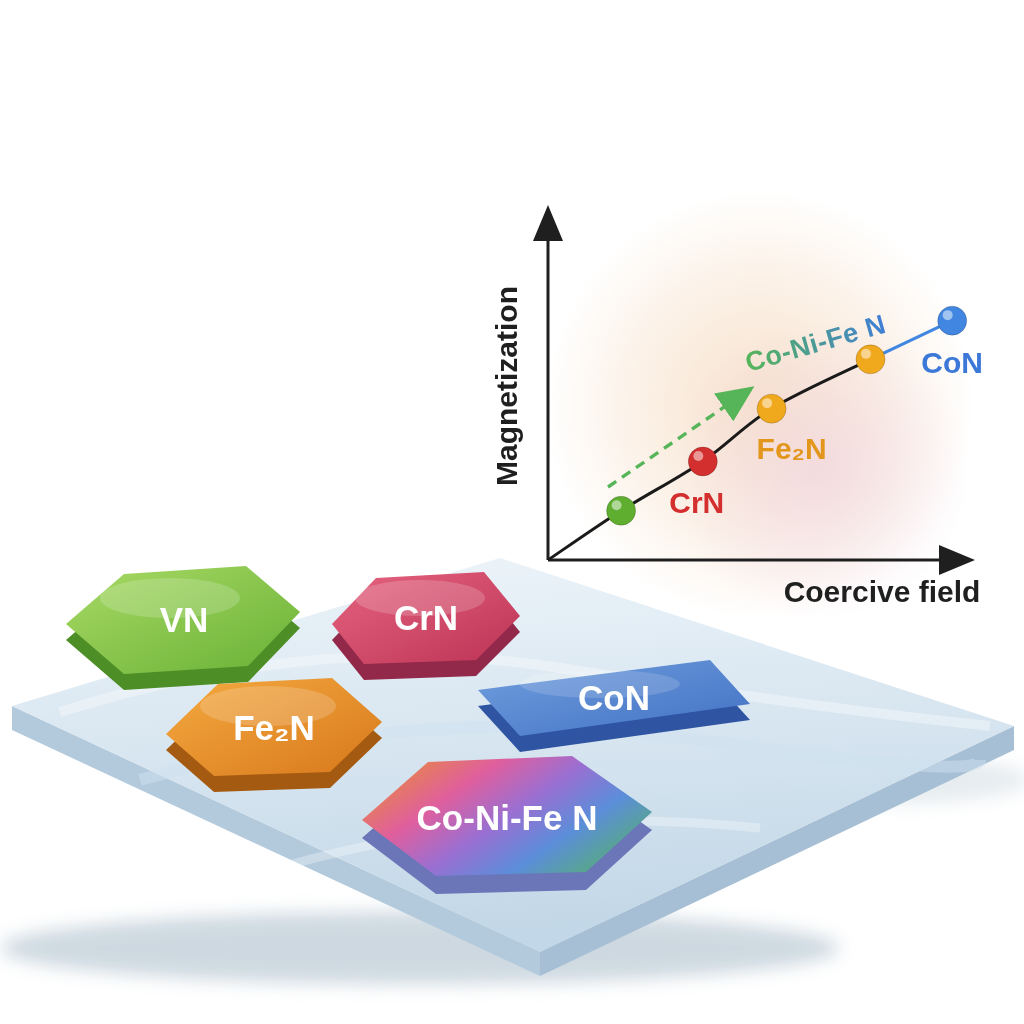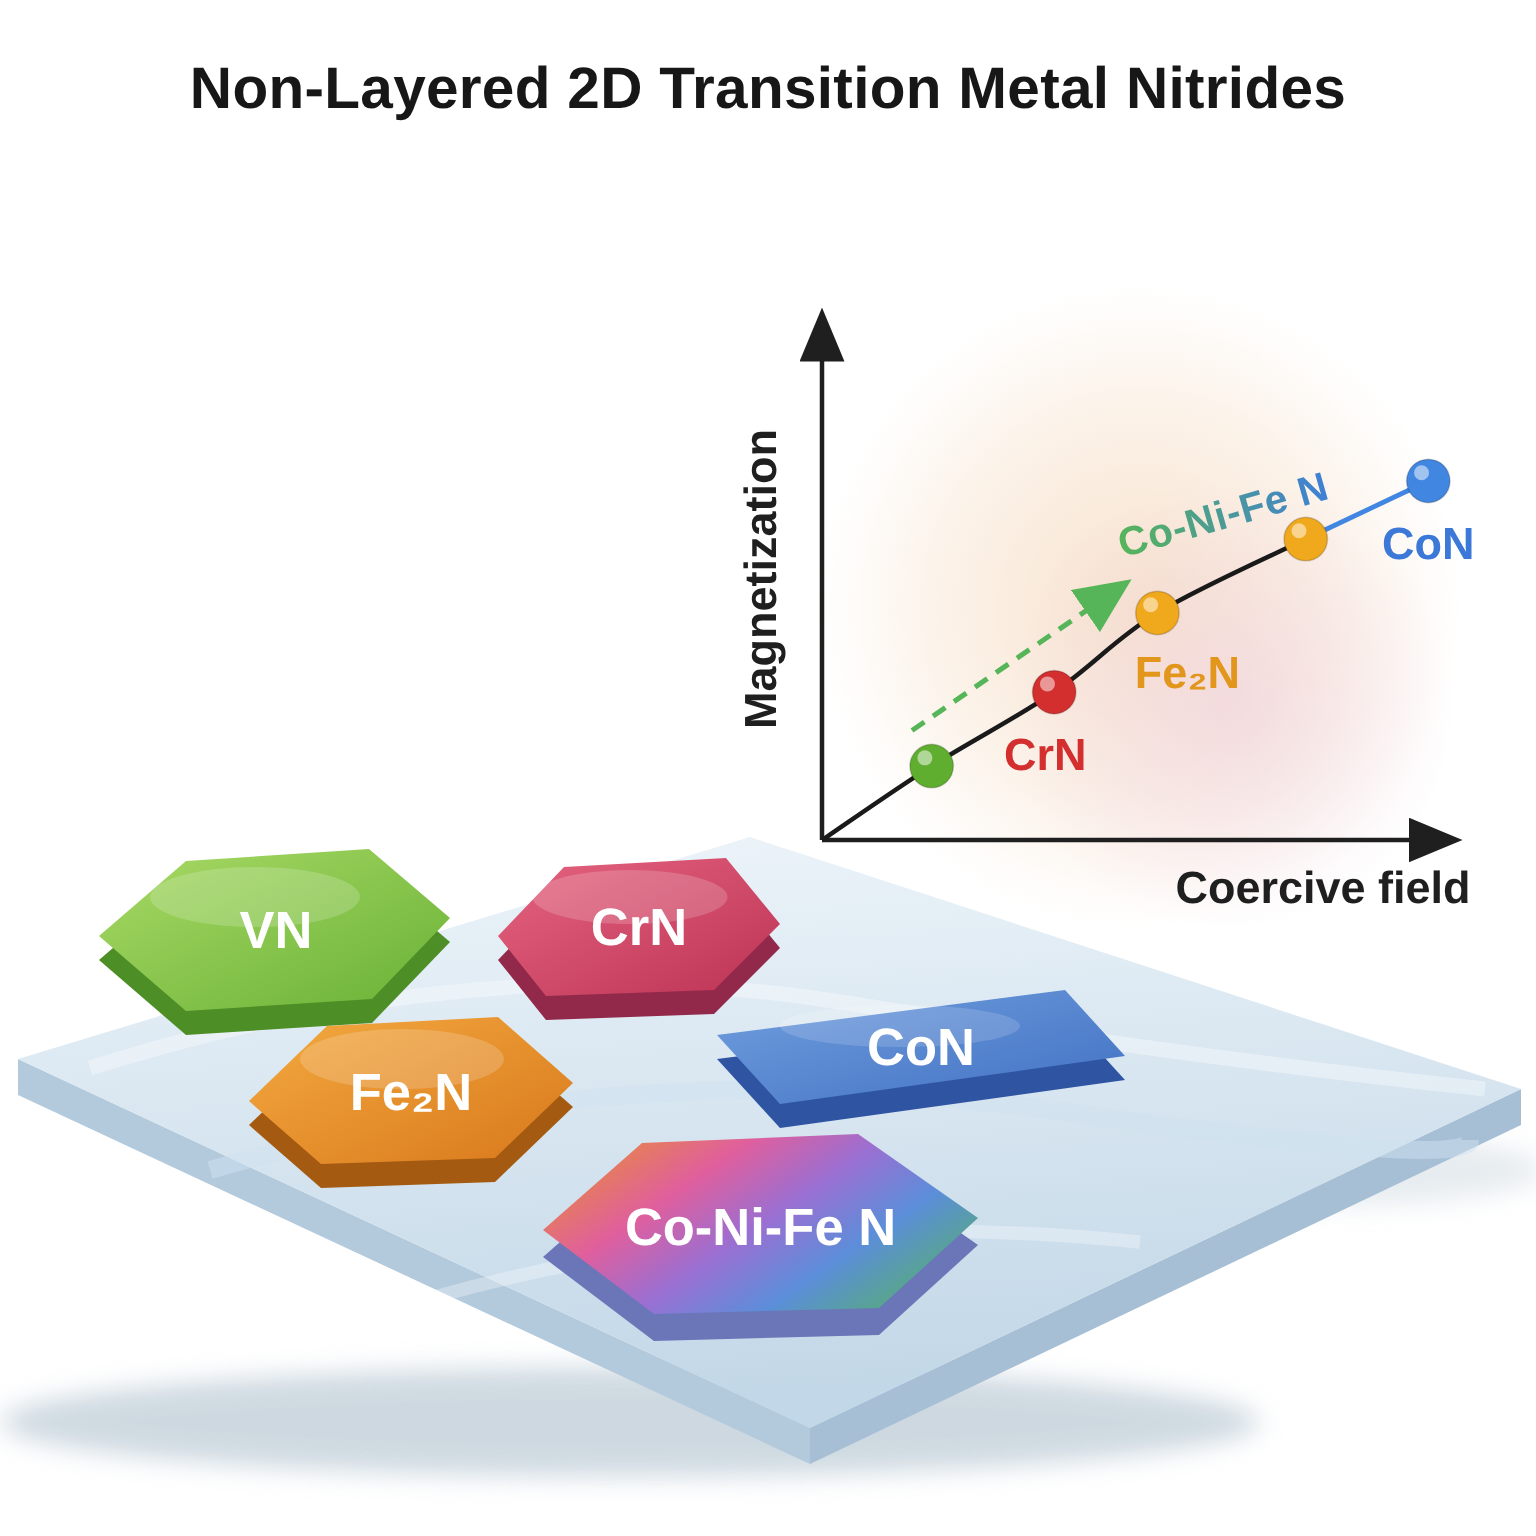--- a/index.html
+++ b/index.html
@@ -13,21 +13,20 @@
   .annot{font-size:27px;font-weight:bold;letter-spacing:.5px;font-family:"Liberation Sans",sans-serif;}
   .tile-label{font-size:35px;font-weight:bold;fill:#ffffff;font-family:"Liberation Sans",sans-serif;}
   .dash-arrow{stroke-width:3.4;stroke-dasharray:10 7;fill:none;}
 </style>
 </head>
 <body>
 
 <div class="page">
 
   <div class="title">
-    <div>Non-Layered 2D Transition Metal Nitrides</div>
   </div>
 
   <svg class="scene" viewBox="0 0 1024 1024">
     <defs>
       <filter id="soft" x="-40%" y="-40%" width="180%" height="180%">
         <feGaussianBlur stdDeviation="9"></feGaussianBlur>
       </filter>
       <radialGradient id="glow1">
         <stop offset="0" stop-opacity="0.75" stop-color="#f5d9bd"></stop>
         <stop offset="0.6" stop-opacity="0.35" stop-color="#f5d9bd"></stop>

